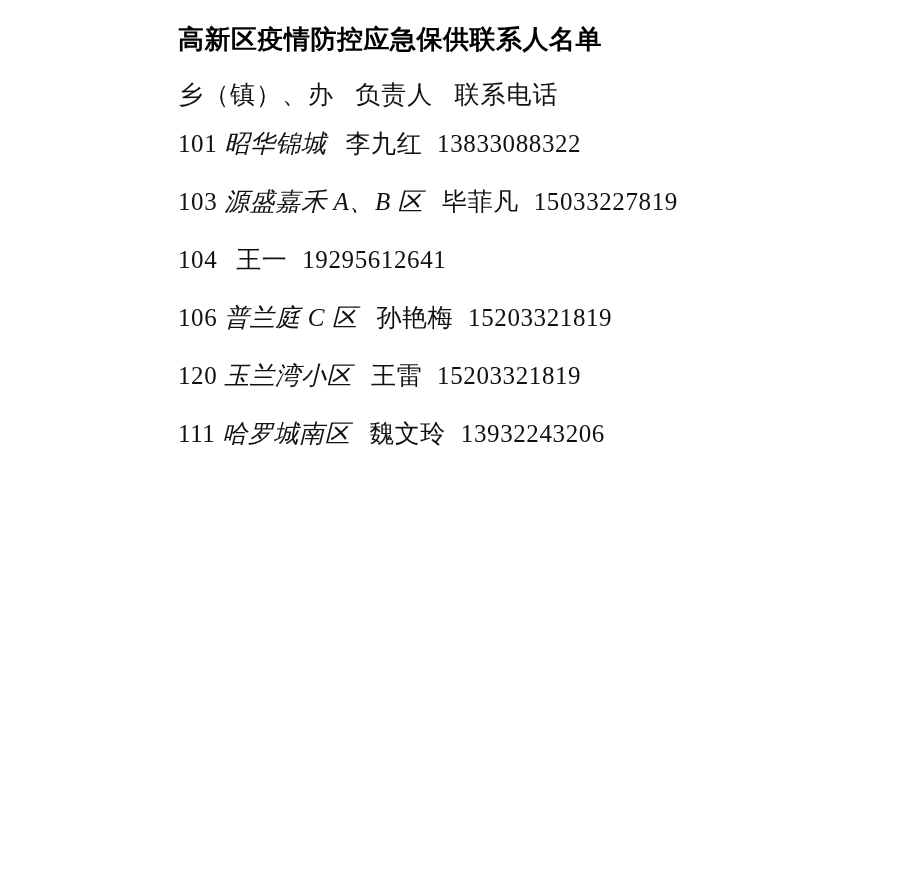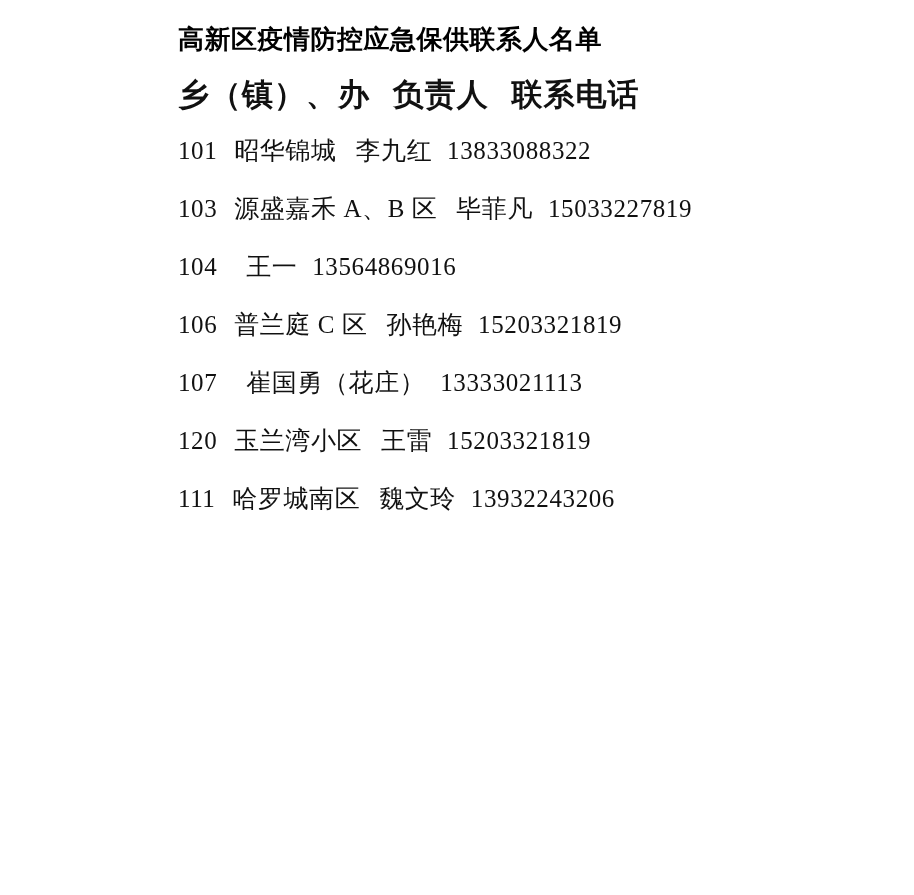--- a/index.html
+++ b/index.html
@@ -23,46 +23,45 @@
   .doc-title {
     font-family: "Liberation Sans", "DejaVu Sans", sans-serif;
     font-weight: bold;
     font-size: 26px;
     line-height: 34px;
     letter-spacing: 0.5px;
     margin: 0 0 22px 0;
     color: #000000;
   }
   .header-row {
-    font-size: 31px;
+    font-size: 25px;
     line-height: 34px;
     letter-spacing: 1px;
-    margin-bottom: 22px;
+    margin-bottom: 15px;
     white-space: nowrap;
-    font-weight: bold;
   }
   .header-row .h-cell + .h-cell {
     margin-left: 14px;
   }
   .h-cell {
     display: inline;
   }
   .entry {
     font-size: 25px;
     line-height: 34px;
     letter-spacing: 0.6px;
     margin-bottom: 22px;
     white-space: nowrap;
   }
   .entry .num {
     display: inline;
   }
   .entry .place {
     display: inline;
-    margin-left: 10px;
+    font-style: italic;
   }
   .entry .person {
     display: inline;
     margin-left: 12px;
     font-family: Liberation Mono, monospace;
   }
   .entry .phone {
     display: inline;
     margin-left: 8px;
     text-align: center;
@@ -93,37 +92,31 @@
     <span class="num">103</span>
     <span class="place">源盛嘉禾 A、B 区</span>
     <span class="person">毕菲凡</span>
     <span class="phone">15033227819</span>
   </div>
 
   <div class="entry">
     <span class="num">104</span>
     <span class="place"></span>
     <span class="person">王一</span>
-    <span class="phone">13564869016</span>
+    <span class="phone">19295612641</span>
   </div>
 
 
   <div class="entry">
     <span class="num">106</span>
     <span class="place">普兰庭 C 区</span>
     <span class="person">孙艳梅</span>
     <span class="phone">15203321819</span>
   </div>
 
-  <div class="entry">
-    <span class="num">107</span>
-    <span class="place"></span>
-    <span class="person">崔国勇（花庄）</span>
-    <span class="phone">13333021113</span>
-  </div>
 
   <div class="entry">
     <span class="num">120</span>
     <span class="place">玉兰湾小区</span>
     <span class="person">王雷</span>
     <span class="phone">15203321819</span>
   </div>
 
 
 

